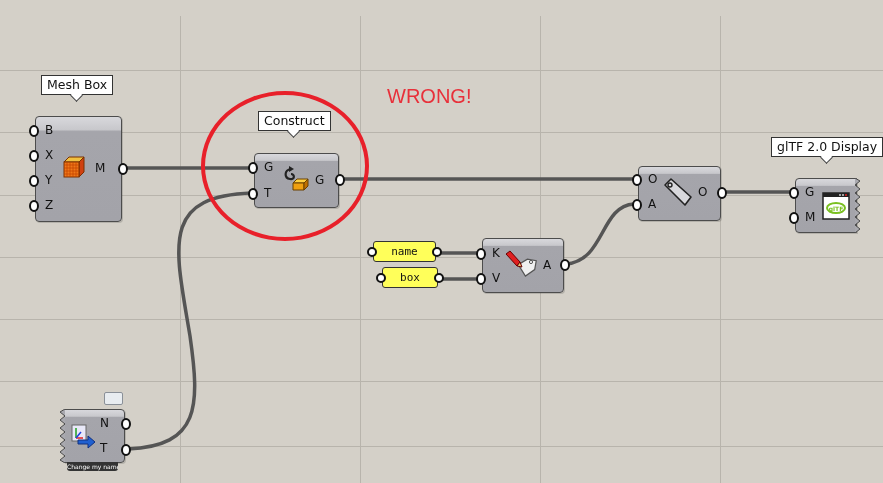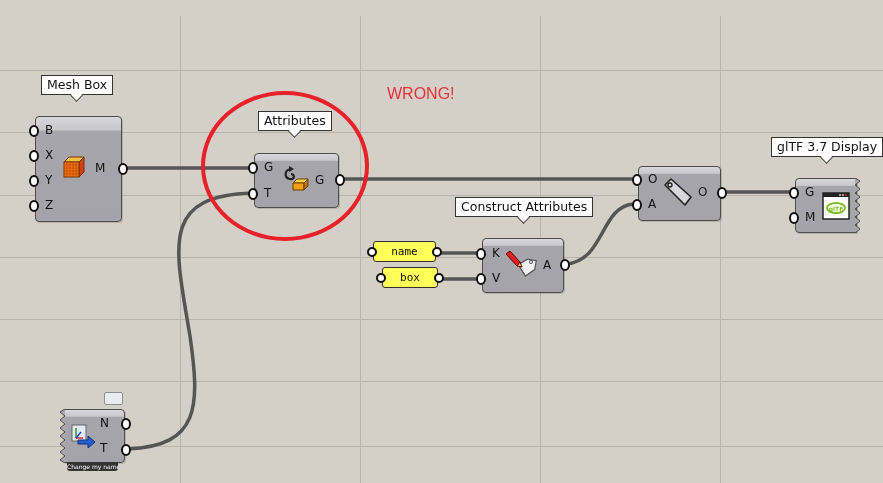--- a/index.html
+++ b/index.html
@@ -7,21 +7,21 @@
   #canvas{position:absolute;left:0;top:16px;width:883px;height:483px;background:#d4d0c8;}
   .gridv{position:absolute;top:0;width:1px;height:483px;background:#b8b4ac;}
   .gridh{position:absolute;left:0;height:1px;width:883px;background:#b8b4ac;}
   svg.wires{position:absolute;left:0;top:0;pointer-events:none;}
   .comp{position:absolute;background:linear-gradient(#d8d8dc 0,#c8c8cc 12%,#a5a5ab 14%,#a3a3a9 100%);border:1px solid #4c4c4c;border-radius:4px;box-shadow:1px 1px 0 rgba(0,0,0,0.15);}
   .comp .lbl{position:absolute;font-size:12px;color:#111;}
   .port{position:absolute;width:6px;height:8px;border:2px solid #111;background:#fff;border-radius:50%;}
   .tip{position:absolute;background:#fff;border:1px solid #333;font-size:12.5px;color:#111;padding:1px 5px 2px 5px;white-space:nowrap;}
   .tip::after{content:"";position:absolute;left:50%;bottom:-6px;margin-left:-5px;width:8px;height:8px;background:#fff;border-right:1px solid #333;border-bottom:1px solid #333;transform:rotate(45deg);}
   .panel{position:absolute;background:#ffff5a;border:1px solid #333;border-radius:3px;font-family:"DejaVu Sans Mono","Liberation Mono",monospace;font-size:11px;color:#111;text-align:center;line-height:19px;height:19px;}
-  .wrong{position:absolute;left:387px;top:69px;color:#e8303a;font-size:16px;font-family:"Liberation Sans","DejaVu Sans",sans-serif;}
+  .wrong{position:absolute;left:387px;top:69px;color:#e8303a;font-size:20px;font-family:"Liberation Sans","DejaVu Sans",sans-serif;}
   .circle{position:absolute;left:201px;top:75px;width:168px;height:150px;border:4px solid #e8202a;border-radius:50%;box-sizing:border-box;}
   .zig{position:absolute;}
 </style>
 </head>
 <body>
 
 <div id="canvas">
 
   <div class="gridv" style="left:180px"></div>
   <div class="gridv" style="left:360px"></div>
@@ -69,21 +69,21 @@
           <line x1="2" y1="19" x2="17" y2="19"></line>
         </g>
     </svg>
   </div>
   <div class="port" style="left:29px;top:109px"></div>
   <div class="port" style="left:29px;top:134px"></div>
   <div class="port" style="left:29px;top:159px"></div>
   <div class="port" style="left:29px;top:184px"></div>
   <div class="port" style="left:118px;top:147px"></div>
 
-  <div class="tip" style="left:258px;top:95px">Attributes</div>
+  <div class="tip" style="left:258px;top:95px">Construct</div>
   <div class="comp" style="left:254px;top:137px;width:83px;height:53px">
     <span class="lbl" style="left:9px;top:6px">G</span>
     <span class="lbl" style="left:9px;top:32px">T</span>
     <span class="lbl" style="left:60px;top:19px">G</span>
     <svg style="position:absolute;left:26px;top:11px" width="28" height="28">
       <path d="M10 4 C 3 5, 3 13, 9 14 C 14 15, 14 9, 10 9" fill="none" stroke="#222" stroke-width="2.2"></path>
       <polygon points="8,1 13,4 8,7" fill="#222"></polygon>
       <polygon points="12,18 16,14 27,14 23,18" fill="#ffd040" stroke="#6a4000"></polygon>
       <polygon points="12,18 23,18 23,25 12,25" fill="#f0a010" stroke="#6a4000"></polygon>
       <polygon points="23,18 27,14 27,21 23,25" fill="#c07000" stroke="#6a4000"></polygon>
@@ -96,21 +96,20 @@
   <div class="circle"></div>
   <div class="wrong">WRONG!</div>
 
   <div class="panel" style="left:373px;top:225px;width:61px">name</div>
   <div class="port" style="left:367px;top:231px;height:6px"></div>
   <div class="port" style="left:432px;top:231px;height:6px"></div>
   <div class="panel" style="left:382px;top:251px;width:54px">box</div>
   <div class="port" style="left:376px;top:257px;height:6px"></div>
   <div class="port" style="left:434px;top:257px;height:6px"></div>
 
-  <div class="tip" style="left:455px;top:181px">Construct Attributes</div>
   <div class="comp" style="left:482px;top:222px;width:80px;height:53px">
     <span class="lbl" style="left:9px;top:7px">K</span>
     <span class="lbl" style="left:9px;top:32px">V</span>
     <span class="lbl" style="left:60px;top:19px">A</span>
     <svg style="position:absolute;left:21px;top:11px" width="34" height="32">
       <path d="M14 16 L22 9 L31 9 L31 18 L23 26 Z" fill="#f0f0f0" stroke="#555" stroke-width="1.2" transform="rotate(10 22 17)"></path>
       <circle cx="27" cy="12" r="1.6" fill="none" stroke="#555"></circle>
       <polygon points="2,4 6,1 16,12 13,16" fill="#e02020" stroke="#600"></polygon>
       <polygon points="13,16 16,12 18,17" fill="#f0c070" stroke="#600"></polygon>
     </svg>
@@ -125,21 +124,21 @@
     <span class="lbl" style="left:59px;top:18px">O</span>
     <svg style="position:absolute;left:22px;top:8px" width="34" height="34">
       <path d="M4 10 L10 4 L30 22 L24 30 Z" fill="#d8d8dc" stroke="#222" stroke-width="1.6" stroke-linejoin="round"></path>
       <circle cx="9" cy="10" r="2" fill="none" stroke="#222" stroke-width="1.4"></circle>
     </svg>
   </div>
   <div class="port" style="left:632px;top:158px"></div>
   <div class="port" style="left:632px;top:183px"></div>
   <div class="port" style="left:717px;top:171px"></div>
 
-  <div class="tip" style="left:771px;top:121px">glTF 3.7 Display</div>
+  <div class="tip" style="left:771px;top:121px">glTF 2.0 Display</div>
   <div class="comp" style="left:795px;top:162px;width:60px;height:53px;border-radius:4px 0 0 4px">
     <span class="lbl" style="left:9px;top:6px">G</span>
     <span class="lbl" style="left:9px;top:31px">M</span>
     <svg style="position:absolute;left:26px;top:13px" width="28" height="28">
       <rect x="1" y="1" width="26" height="26" fill="#fff" stroke="#222" stroke-width="1.5"></rect>
       <rect x="1" y="1" width="26" height="4" fill="#222"></rect>
       <circle cx="24" cy="3" r="1" fill="#e02020"></circle>
         <circle cx="21" cy="3" r="1" fill="#ccc"></circle>
         <circle cx="18" cy="3" r="1" fill="#ccc"></circle>
       <ellipse cx="14" cy="16" rx="9" ry="5" fill="none" stroke="#7ac020" stroke-width="2"></ellipse>

